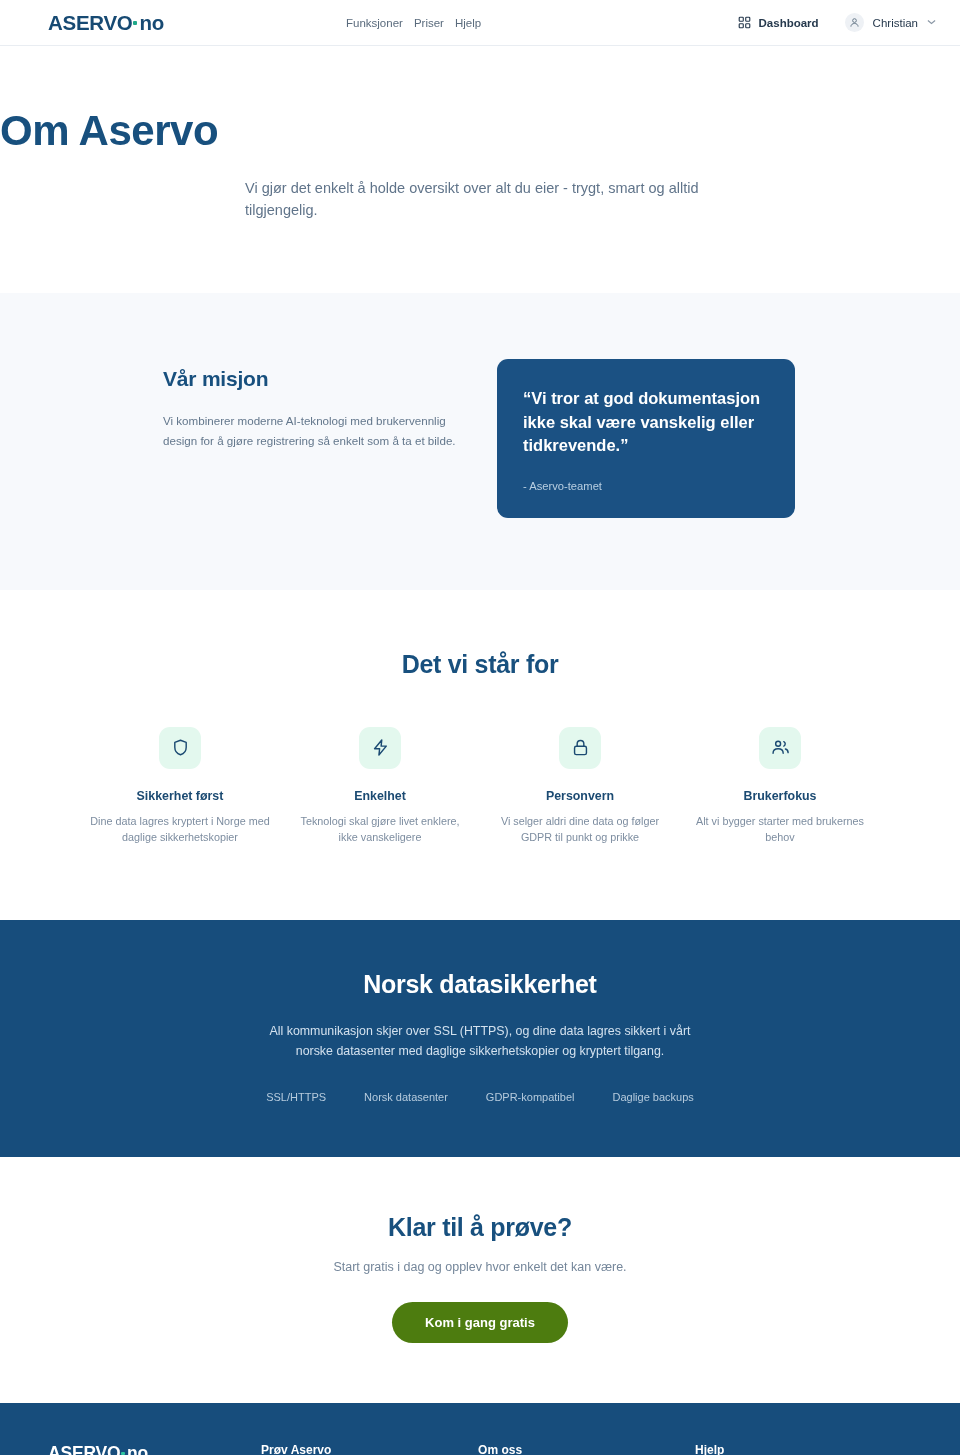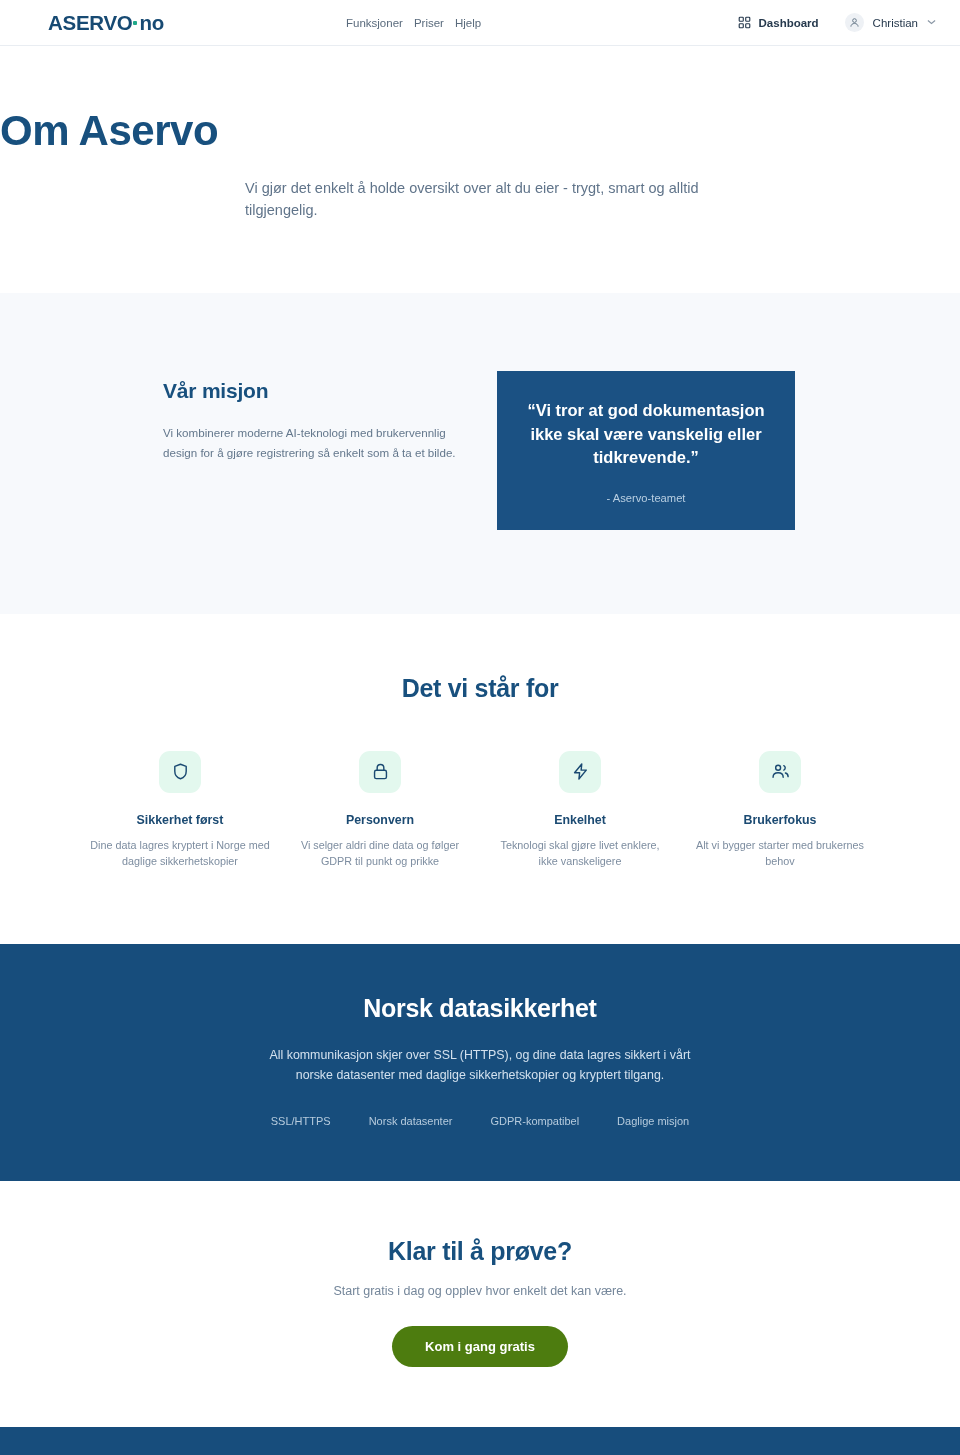--- a/index.html
+++ b/index.html
@@ -98,21 +98,21 @@
     color: #60748a;
   }
 
   
   .mission {
     background: #f7f9fc;
     padding: 62px 0 68px;
   }
   .mission-inner {
     width: 634px;
-    margin: 16px auto;
+    margin: 4px auto;
     display: flex;
     gap: 34px;
     align-items: flex-start;
   }
   .mission-left { width: 300px; padding-top: 8px; }
   .mission-left h2 {
     font-size: 21px;
     font-weight: 800;
     color: #18507e;
     margin-bottom: 20px;
@@ -122,23 +122,22 @@
     font-size: 11.6px;
     line-height: 1.72;
     color: #637酸;
     color: #63778c;
     margin-bottom: 14px;
   }
   .mission-left p:last-child { margin-bottom: 0; }
   .quote-card {
     width: 298px;
     background: #1b5183;
-    border-radius: 0;
+    border-radius: 11px;
     padding: 28px 26px 26px;
-    text-align: center;
   }
   .quote-card blockquote {
     font-size: 16.5px;
     font-weight: 700;
     line-height: 1.42;
     color: #ffffff;
   }
   .quote-card .attrib {
     margin-top: 22px;
     font-size: 11.2px;
@@ -362,36 +361,36 @@
             <path d="M12 2.8l7.2 2.8v6c0 4.6-3.1 8.3-7.2 9.6-4.1-1.3-7.2-5-7.2-9.6v-6z"></path>
           </svg>
         </div>
         <h3>Sikkerhet først</h3>
         <p>Dine data lagres kryptert i Norge med daglige sikkerhetskopier</p>
       </div>
 
       <div class="value">
         <div class="value-icon">
           <svg width="19" height="19" viewBox="0 0 24 24" fill="none" stroke="#1b4a72" stroke-width="1.8" stroke-linejoin="round">
+            <path d="M13.6 2.5L4.5 13.5h6.4L10 21.5l9.3-11.2h-6.5z"></path>
+          </svg>
+        </div>
+        <h3>Enkelhet</h3>
+        <p>Teknologi skal gjøre livet enklere, ikke vanskeligere</p>
+      </div>
+
+      <div class="value">
+        <div class="value-icon">
+          <svg width="19" height="19" viewBox="0 0 24 24" fill="none" stroke="#1b4a72" stroke-width="1.8" stroke-linejoin="round">
             <rect x="4.5" y="10.5" width="15" height="10.5" rx="2.2"></rect>
             <path d="M7.8 10.5V7.4a4.2 4.2 0 018.4 0v3.1"></path>
           </svg>
         </div>
         <h3>Personvern</h3>
         <p>Vi selger aldri dine data og følger GDPR til punkt og prikke</p>
-      </div>
-
-      <div class="value">
-        <div class="value-icon">
-          <svg width="19" height="19" viewBox="0 0 24 24" fill="none" stroke="#1b4a72" stroke-width="1.8" stroke-linejoin="round">
-            <path d="M13.6 2.5L4.5 13.5h6.4L10 21.5l9.3-11.2h-6.5z"></path>
-          </svg>
-        </div>
-        <h3>Enkelhet</h3>
-        <p>Teknologi skal gjøre livet enklere, ikke vanskeligere</p>
       </div>
 
       <div class="value">
         <div class="value-icon">
           <svg width="19" height="19" viewBox="0 0 24 24" fill="none" stroke="#1b4a72" stroke-width="1.8" stroke-linecap="round" stroke-linejoin="round">
             <circle cx="9" cy="7.3" r="3.1"></circle>
             <path d="M2.6 19.2c0-3.6 2.9-5.6 6.4-5.6s6.4 2 6.4 5.6"></path>
             <path d="M16.2 4.6a3.1 3.1 0 010 5.6"></path>
             <path d="M18.2 13.9c2.1.6 3.4 2.3 3.4 4.6"></path>
           </svg>
@@ -403,21 +402,21 @@
     </div>
   </div>
 
   <div class="security">
     <h2>Norsk datasikkerhet</h2>
     <p>All kommunikasjon skjer over SSL (HTTPS), og dine data lagres sikkert i vårt norske datasenter med daglige sikkerhetskopier og kryptert tilgang.</p>
     <div class="security-badges">
       <span class="badge">SSL/HTTPS</span>
       <span class="badge">Norsk datasenter</span>
       <span class="badge">GDPR-kompatibel</span>
-      <span class="badge">Daglige misjon</span>
+      <span class="badge">Daglige backups</span>
     </div>
   </div>
 
   <div class="cta">
     <h2>Klar til å prøve?</h2>
     <p>Start gratis i dag og opplev hvor enkelt det kan være.</p>
     <button class="cta-btn">Kom i gang gratis</button>
   </div>
 
   <div class="footer">

